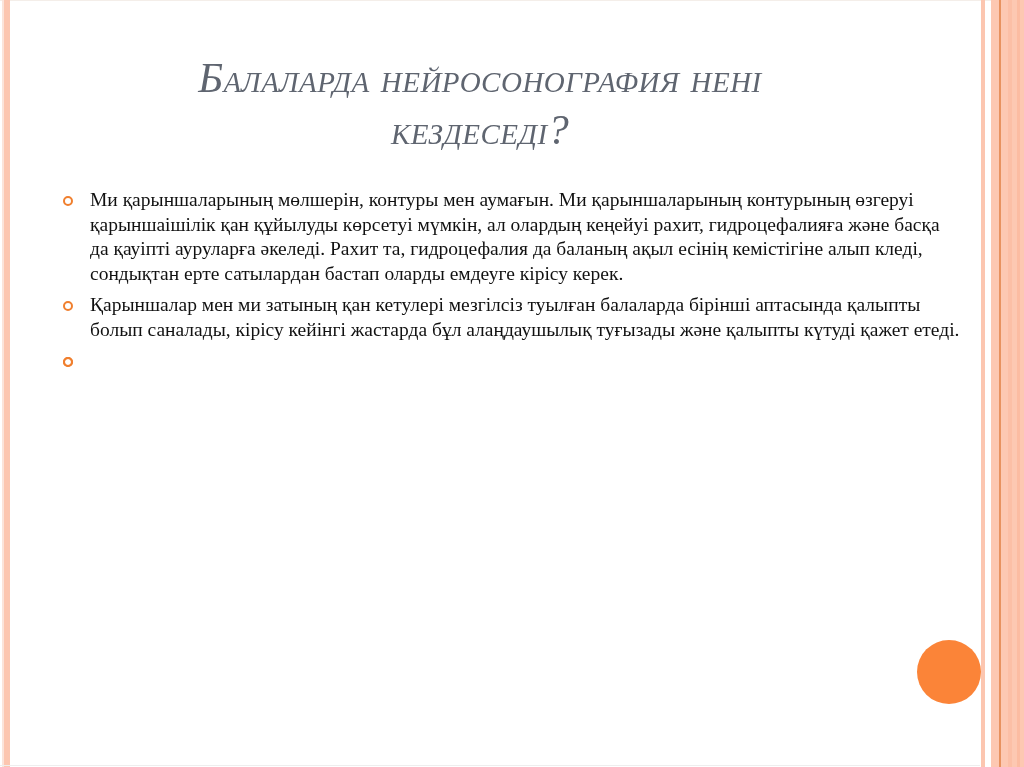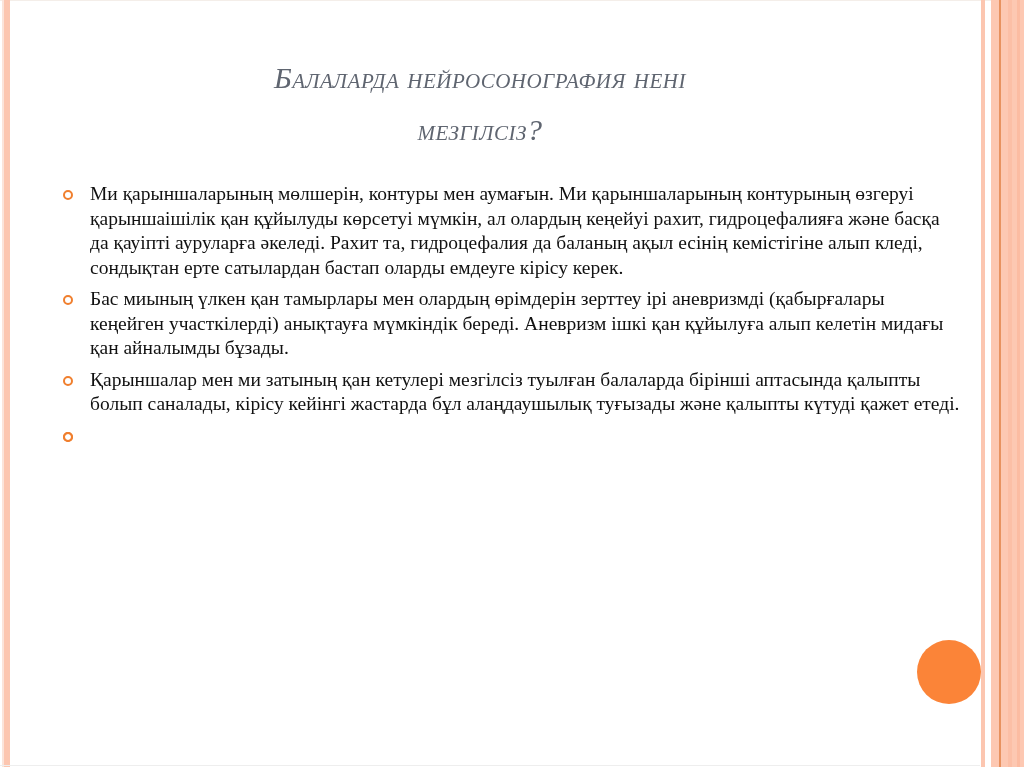--- a/index.html
+++ b/index.html
@@ -35,29 +35,29 @@
   .title {
     position: absolute;
     left: 100px;
     top: 52px;
     width: 760px;
     text-align: center;
     font-family: "Liberation Serif", "DejaVu Serif", serif;
     font-style: italic;
     font-variant: small-caps;
     color: #5f6570;
-    font-size: 30px;
+    font-size: 42px;
     line-height: 52px;
     letter-spacing: 0.5px;
   }
 
   .body {
     position: absolute;
     left: 62px;
-    top: 182px;
+    top: 188px;
     width: 900px;
     font-family: "Liberation Serif", "DejaVu Serif", serif;
     font-size: 19.5px;
     line-height: 24.5px;
     color: #111111;
   }
   .item {
     position: relative;
     padding-left: 28px;
     margin-bottom: 7px;
@@ -91,31 +91,27 @@
   <div class="stripe ls2"></div>
   <div class="stripe rs1"></div>
   <div class="stripe rs2"></div>
   <div class="stripe rs3"></div>
   <div class="stripe rs4"></div>
   <div class="stripe rs5"></div>
   <div class="bottom-line"></div>
 
   <div class="title">
     <div>Балаларда нейросонография нені</div>
-    <div>мезгілсіз?</div>
+    <div>кездеседі?</div>
   </div>
 
   <div class="body">
     <div class="item">
       <span class="bullet"></span>
       <span>Ми қарыншаларының мөлшерін, контуры  мен аумағын. Ми қарыншаларының контурының өзгеруі  қарыншаішілік қан құйылуды көрсетуі мүмкін, ал олардың кеңейуі рахит, гидроцефалияға және басқа да қауіпті ауруларға әкеледі. Рахит та, гидроцефалия да баланың ақыл есінің кемістігіне алып кледі, сондықтан  ерте сатылардан бастап оларды емдеуге кірісу керек.</span>
-    </div>
-    <div class="item">
-      <span class="bullet"></span>
-      <span>Бас миының үлкен қан тамырлары мен олардың өрімдерін зерттеу  ірі аневризмді (қабырғалары кеңейген участкілерді) анықтауға мүмкіндік береді. Аневризм ішкі қан құйылуға алып келетін мидағы қан айналымды бұзады.</span>
     </div>
     <div class="item">
       <span class="bullet"></span>
       <span>Қарыншалар мен ми затының қан кетулері мезгілсіз туылған балаларда  бірінші аптасында қалыпты болып саналады, кірісу  кейінгі жастарда бұл алаңдаушылық туғызады және қалыпты күтуді қажет етеді.</span>
     </div>
     <div class="item">
       <span class="bullet"></span>
     </div>
     <div class="item">
       <span class="bullet"></span>

